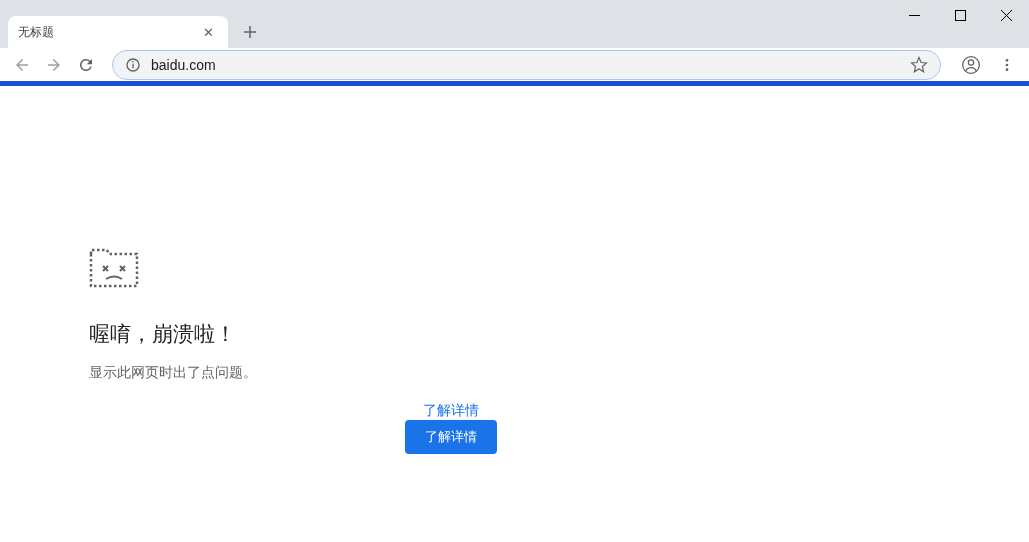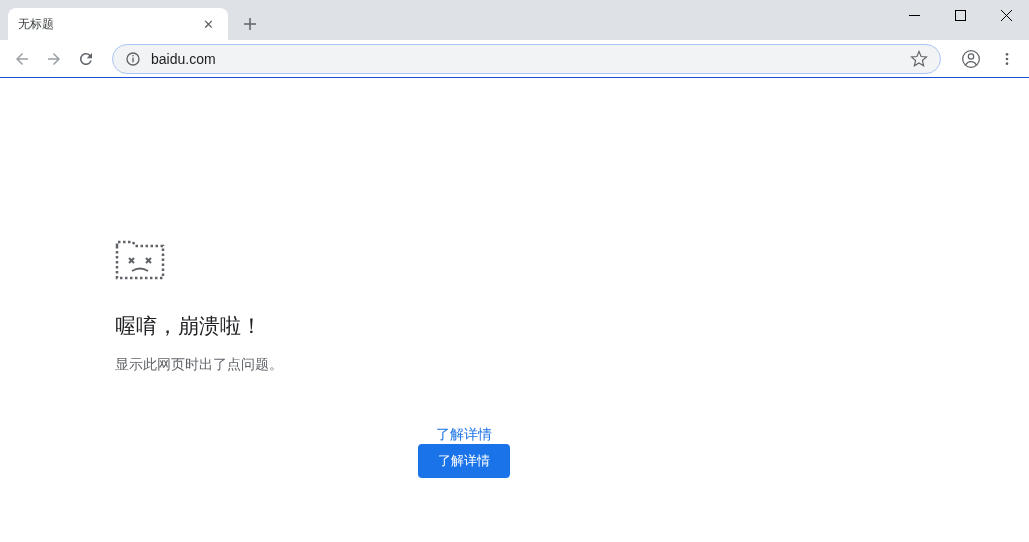--- a/index.html
+++ b/index.html
@@ -1,39 +1,39 @@
 <!DOCTYPE html>
 <html><head>
   <meta charset="utf-8">
   <style>
     * { margin: 0; padding: 0; box-sizing: border-box; }
     body { font-family: "Microsoft YaHei", Arial, sans-serif; background: #fff; width: 1029px; height: 542px; overflow: hidden; }
     
-    .titlebar { background: #dee1e6; height: 40px; display: flex; align-items: flex-end; position: relative; }
+    .titlebar { background: #dee1e6; height: 48px; display: flex; align-items: flex-end; position: relative; }
     .tab { background: #fff; height: 32px; margin-left: 8px; border-radius: 8px 8px 0 0; display: flex; align-items: center; padding: 0 10px; min-width: 220px; position: relative; }
     .tab-title { font-size: 12px; color: #3c4043; flex: 1; }
     .tab-close { font-size: 13px; color: #5f6368; cursor: pointer; padding: 2px 4px; margin-left: 6px; }
     .new-tab { width: 28px; height: 28px; display: flex; align-items: center; justify-content: center; color: #5f6368; font-size: 18px; cursor: pointer; margin-left: 8px; margin-bottom: 2px; }
     .window-controls { position: absolute; right: 0; top: 0; display: flex; height: 30px; }
     .win-btn { width: 46px; height: 30px; display: flex; align-items: center; justify-content: center; color: #000; cursor: pointer; }
     
-    .toolbar { background: #fff; height: 38px; display: flex; align-items: center; padding: 0 8px; gap: 4px; border-bottom: 1px solid #1d4ed8; }
+    .toolbar { background: #fff; height: 38px; display: flex; align-items: center; padding: 0 8px; gap: 4px; border-bottom: 5px solid #1d4ed8; }
     .nav-btn { width: 28px; height: 28px; border-radius: 50%; display: flex; align-items: center; justify-content: center; color: #9aa0a6; cursor: pointer; }
     .nav-btn.enabled { color: #5f6368; }
     .omnibox { flex: 1; height: 30px; border: 1px solid #a9c6f4; border-radius: 15px; background: #f1f3f4; display: flex; align-items: center; padding: 0 12px; margin: 0 8px; }
     .omnibox-icon { color: #5f6368; margin-right: 10px; display: flex; }
     .omnibox-input { flex: 1; border: none; background: transparent; outline: none; font-size: 14px; color: #202124; }
     .star-btn { color: #5f6368; cursor: pointer; display: flex; }
     .profile-btn { width: 28px; height: 28px; border-radius: 50%; display: flex; align-items: center; justify-content: center; color: #5f6368; cursor: pointer; margin: 0 4px; }
     .menu-btn { width: 28px; height: 28px; border-radius: 50%; display: flex; align-items: center; justify-content: center; color: #5f6368; cursor: pointer; }
     
-    .content { padding-top: 160px; padding-left: 115px; padding-right: 216px; }
+    .content { padding-top: 160px; padding-left: 89px; padding-right: 216px; }
     .error-icon { margin-bottom: 28px; }
     .error-title { font-size: 21px; color: #202124; margin-bottom: 16px; font-weight: normal; }
-    .error-msg { font-size: 14px; color: #5f6368; margin-bottom: 52px; }
+    .error-msg { font-size: 14px; color: #5f6368; margin-bottom: 20px; }
     .actions { display: flex; align-items: center; justify-content: space-between; flex-direction: column; }
     .learn-more { color: #1a73e8; font-size: 14px; text-decoration: none; cursor: pointer; }
     .reload-btn { background: #1a73e8; color: #fff; border: none; border-radius: 4px; padding: 8px 20px; font-size: 13px; cursor: pointer; }
   </style>
 </head>
 <body>
 
 <div class="titlebar">
   <div class="tab">
     <span class="tab-title">无标题</span>

